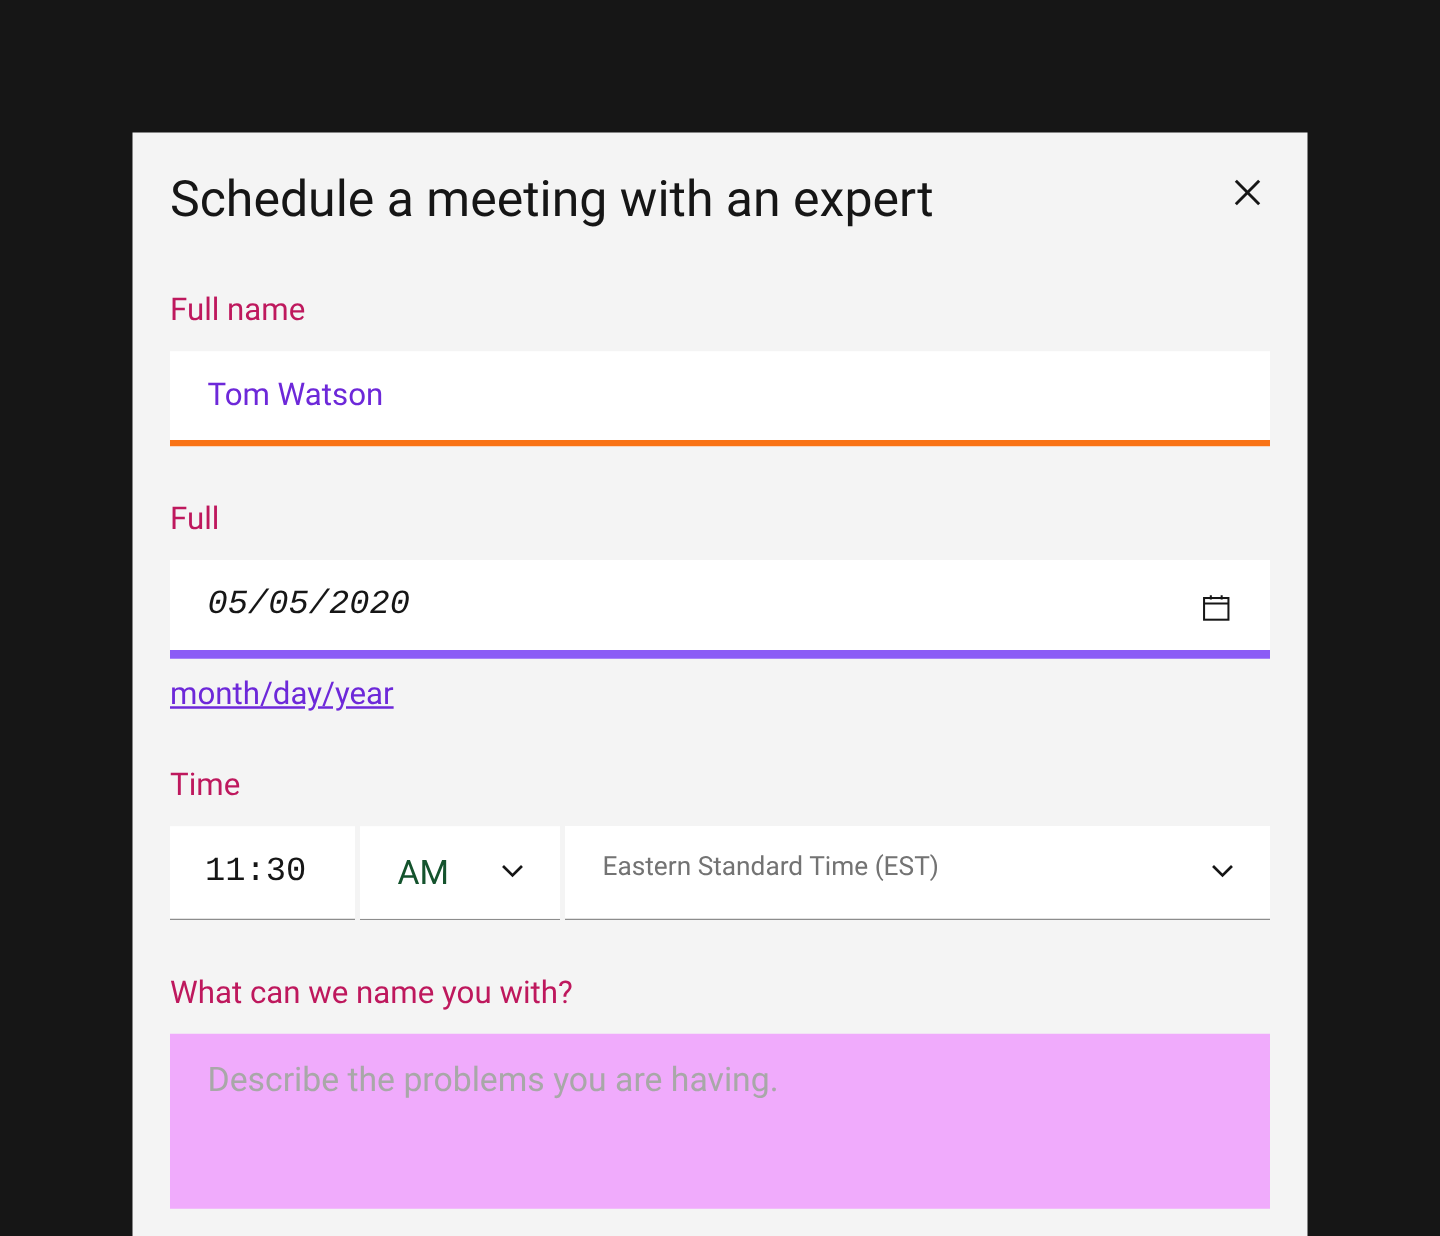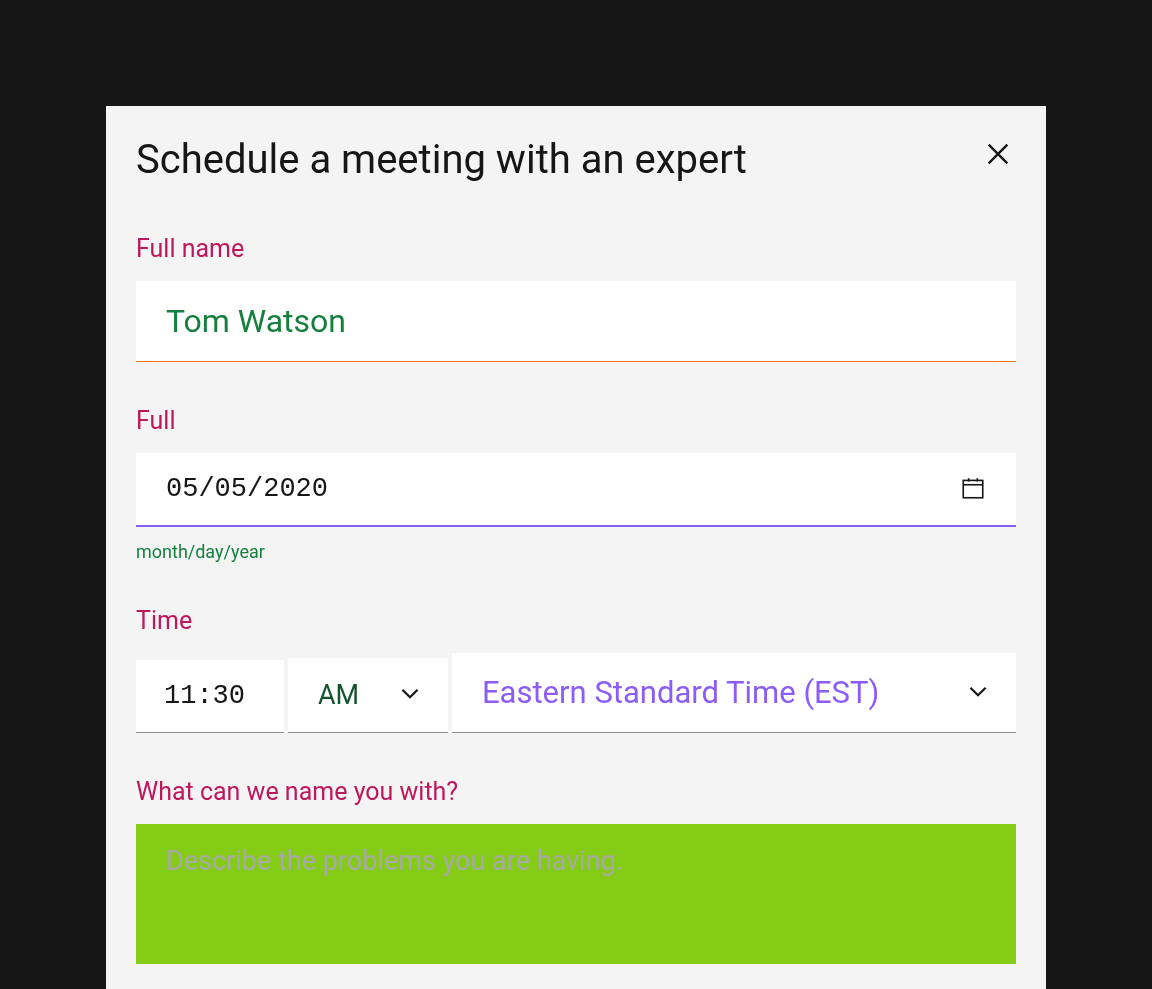--- a/index.html
+++ b/index.html
@@ -56,63 +56,64 @@
       display: block;
       font-size: 25px;
       font-weight: 400;
       color: #be185d;
       margin-bottom: 18px;
     }
     .text-input {
       width: 100%;
       background-color: #ffffff;
       border: none;
-      border-bottom: 1px solid #f97316;
+      border-bottom: 5px solid #f97316;
       padding: 21px 30px;
-      font-size: 32px;
-      color: #15803d;
+      font-size: 25px;
+      color: #6d28d9;
       font-family: inherit;
       outline: none;
     }
     .date-input-wrapper {
       position: relative;
       width: 100%;
     }
     .date-input {
       width: 100%;
       background-color: #ffffff;
       border: none;
-      border-bottom: 2px solid #8b5cf6;
+      border-bottom: 7px solid #8b5cf6;
       padding: 21px 30px;
       font-size: 27px;
       color: #161616;
       font-family: 'Courier New', Courier, monospace;
       outline: none;
+      font-style: italic;
     }
     .calendar-icon {
       position: absolute;
       right: 30px;
       top: 50%;
       transform: translateY(-50%);
       pointer-events: none;
       color: #161616;
     }
     .calendar-icon svg {
       width: 26px;
       height: 26px;
     }
     .helper-text {
-      font-size: 18px;
-      color: #15803d;
+      font-size: 25px;
+      color: #6d28d9;
       margin-top: 14px;
+      text-decoration: underline;
     }
     .time-row {
       display: flex;
       gap: 4px;
-      align-items: flex-end;
     }
     .time-input {
       width: 148px;
       background-color: #ffffff;
       border: none;
       border-bottom: 1px solid #8d8d8d;
       padding: 21px 28px;
       font-size: 27px;
       color: #161616;
       font-family: 'Courier New', Courier, monospace;
@@ -133,22 +134,22 @@
       font-family: inherit;
       outline: none;
       appearance: none;
       cursor: pointer;
     }
     .timezone-select {
       flex: 1;
       background-color: #ffffff;
       border: none;
       padding: 21px 60px 21px 30px;
-      font-size: 31px;
-      color: #8b5cf6;
+      font-size: 21px;
+      color: #737373;
       font-family: inherit;
       outline: none;
       appearance: none;
       cursor: pointer;
       width: 100%;
     }
     .select-wrapper.timezone {
       flex: 1;
     }
     .chevron-icon {
@@ -158,21 +159,21 @@
       transform: translateY(-50%);
       pointer-events: none;
       color: #161616;
     }
     .chevron-icon svg {
       width: 26px;
       height: 26px;
     }
     .textarea-input {
       width: 100%;
-      background-color: #84cc16;
+      background-color: #f0abfc;
       border: none;
       padding: 21px 30px;
       font-size: 27px;
       color: #161616;
       font-family: inherit;
       outline: none;
       resize: none;
       min-height: 140px;
     }
     .textarea-input::placeholder {

